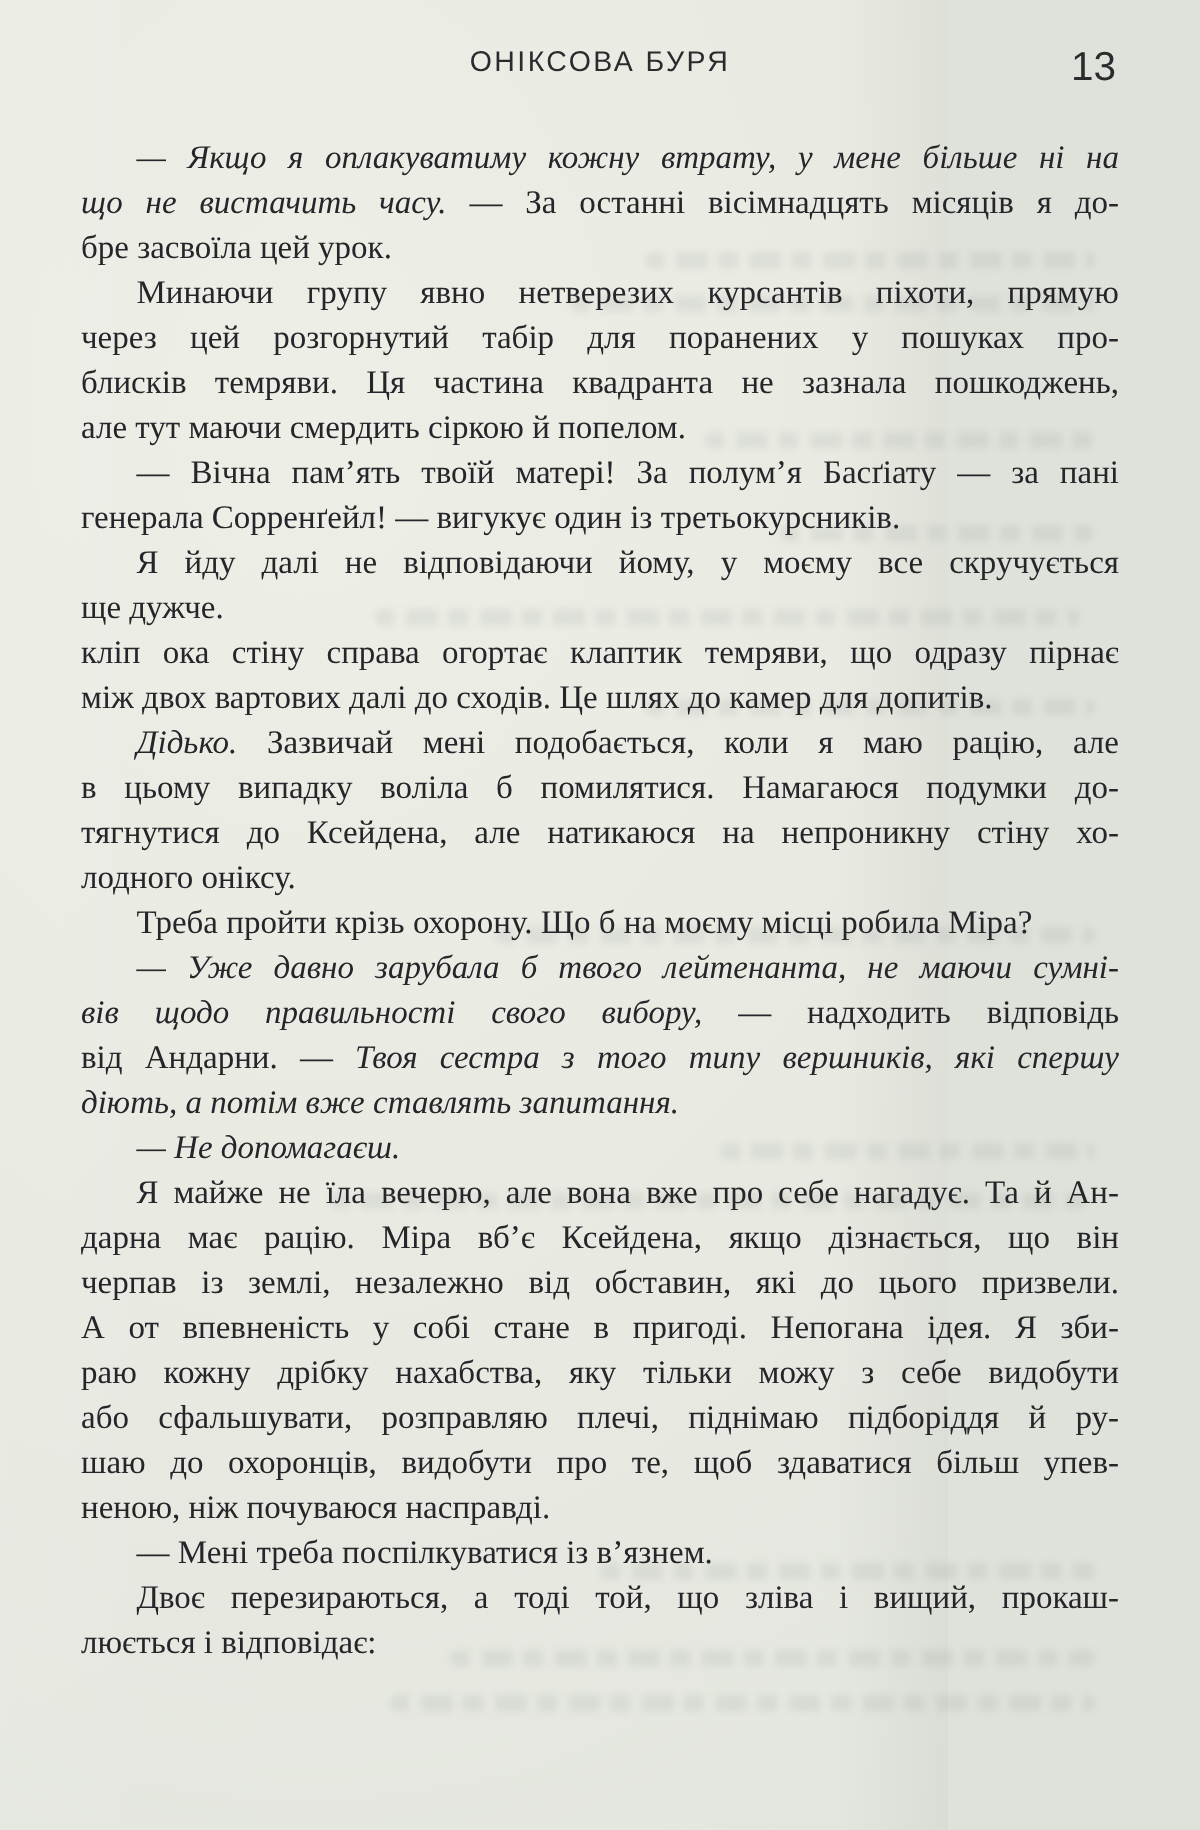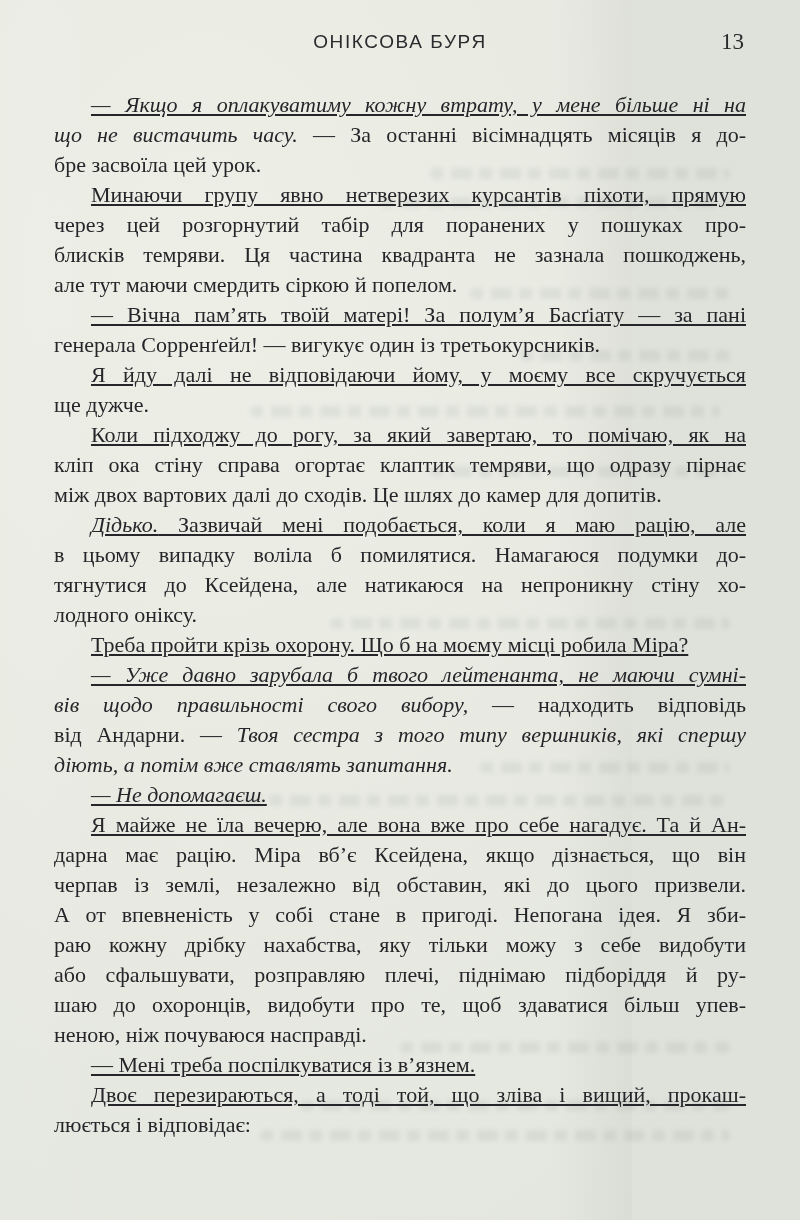--- a/index.html
+++ b/index.html
@@ -24,43 +24,42 @@
     display: block;
     text-align: center;
     font-family: "Liberation Sans", sans-serif;
     font-size: 19px;
     letter-spacing: 1.6px;
     color: #2b2b2e;
   }
   .page-number {
     position: absolute;
     top: -2px; right: 2px;
-    font-family: Liberation Serif, serif;
-    font-size: 23px;
+    font-family: Liberation Sans, sans-serif;
+    font-size: 27px;
     color: #2b2b2e;
   }
   .body-text {
     position: absolute;
     top: 90px; left: 54px;
     width: 692px;
     font-size: 22px;
     line-height: 30px;
     color: #26262a;
   }
   .line {
     text-align: justify;
     text-align-last: justify;
     white-space: normal;
   }
   .line.final {
     text-align-last: left;
   }
   .line.first {
     text-indent: 37px;
-    text-decoration: underline;
   }
   .it { font-style: italic; }
 
   
   .ghost {
     position: absolute;
     height: 11px;
     border-radius: 5px;
     filter: blur(2.5px);
     opacity: 0.14;
@@ -98,21 +97,20 @@
       <div class="line"><span class="it">що не вистачить часу.</span><span> — За останні вісімнадцять місяців я до-</span></div>
       <div class="line final"><span>бре засвоїла цей урок.</span></div>
       <div class="line first"><span>Минаючи групу явно нетверезих курсантів піхоти, прямую</span></div>
       <div class="line"><span>через цей розгорнутий табір для поранених у пошуках про-</span></div>
       <div class="line"><span>блисків темряви. Ця частина квадранта не зазнала пошкоджень,</span></div>
       <div class="line final"><span>але тут маючи смердить сіркою й попелом.</span></div>
       <div class="line first"><span>— Вічна пам’ять твоїй матері! За полум’я Басґіату — за пані</span></div>
       <div class="line final"><span>генерала Сорренґейл! — вигукує один із третьокурсників.</span></div>
       <div class="line first"><span>Я йду далі не відповідаючи йому, у моєму все скручується</span></div>
       <div class="line final"><span>ще дужче.</span></div>
-      <div class="line first"><span>Коли підходжу до рогу, за який завертаю, то помічаю, як на</span></div>
       <div class="line"><span>кліп ока стіну справа огортає клаптик темряви, що одразу пірнає</span></div>
       <div class="line final"><span>між двох вартових далі до сходів. Це шлях до камер для допитів.</span></div>
       <div class="line first"><span class="it">Дідько.</span><span> Зазвичай мені подобається, коли я маю рацію, але</span></div>
       <div class="line"><span>в цьому випадку воліла б помилятися. Намагаюся подумки до-</span></div>
       <div class="line"><span>тягнутися до Ксейдена, але натикаюся на непроникну стіну хо-</span></div>
       <div class="line final"><span>лодного оніксу.</span></div>
       <div class="line first final"><span>Треба пройти крізь охорону. Що б на моєму місці робила Міра?</span></div>
       <div class="line first"><span class="it">— Уже давно зарубала б твого лейтенанта, не маючи сумні-</span></div>
       <div class="line"><span class="it">вів щодо правильності свого вибору,</span><span> — надходить відповідь</span></div>
       <div class="line"><span>від Андарни. — </span><span class="it">Твоя сестра з того типу вершників, які спершу</span></div>

